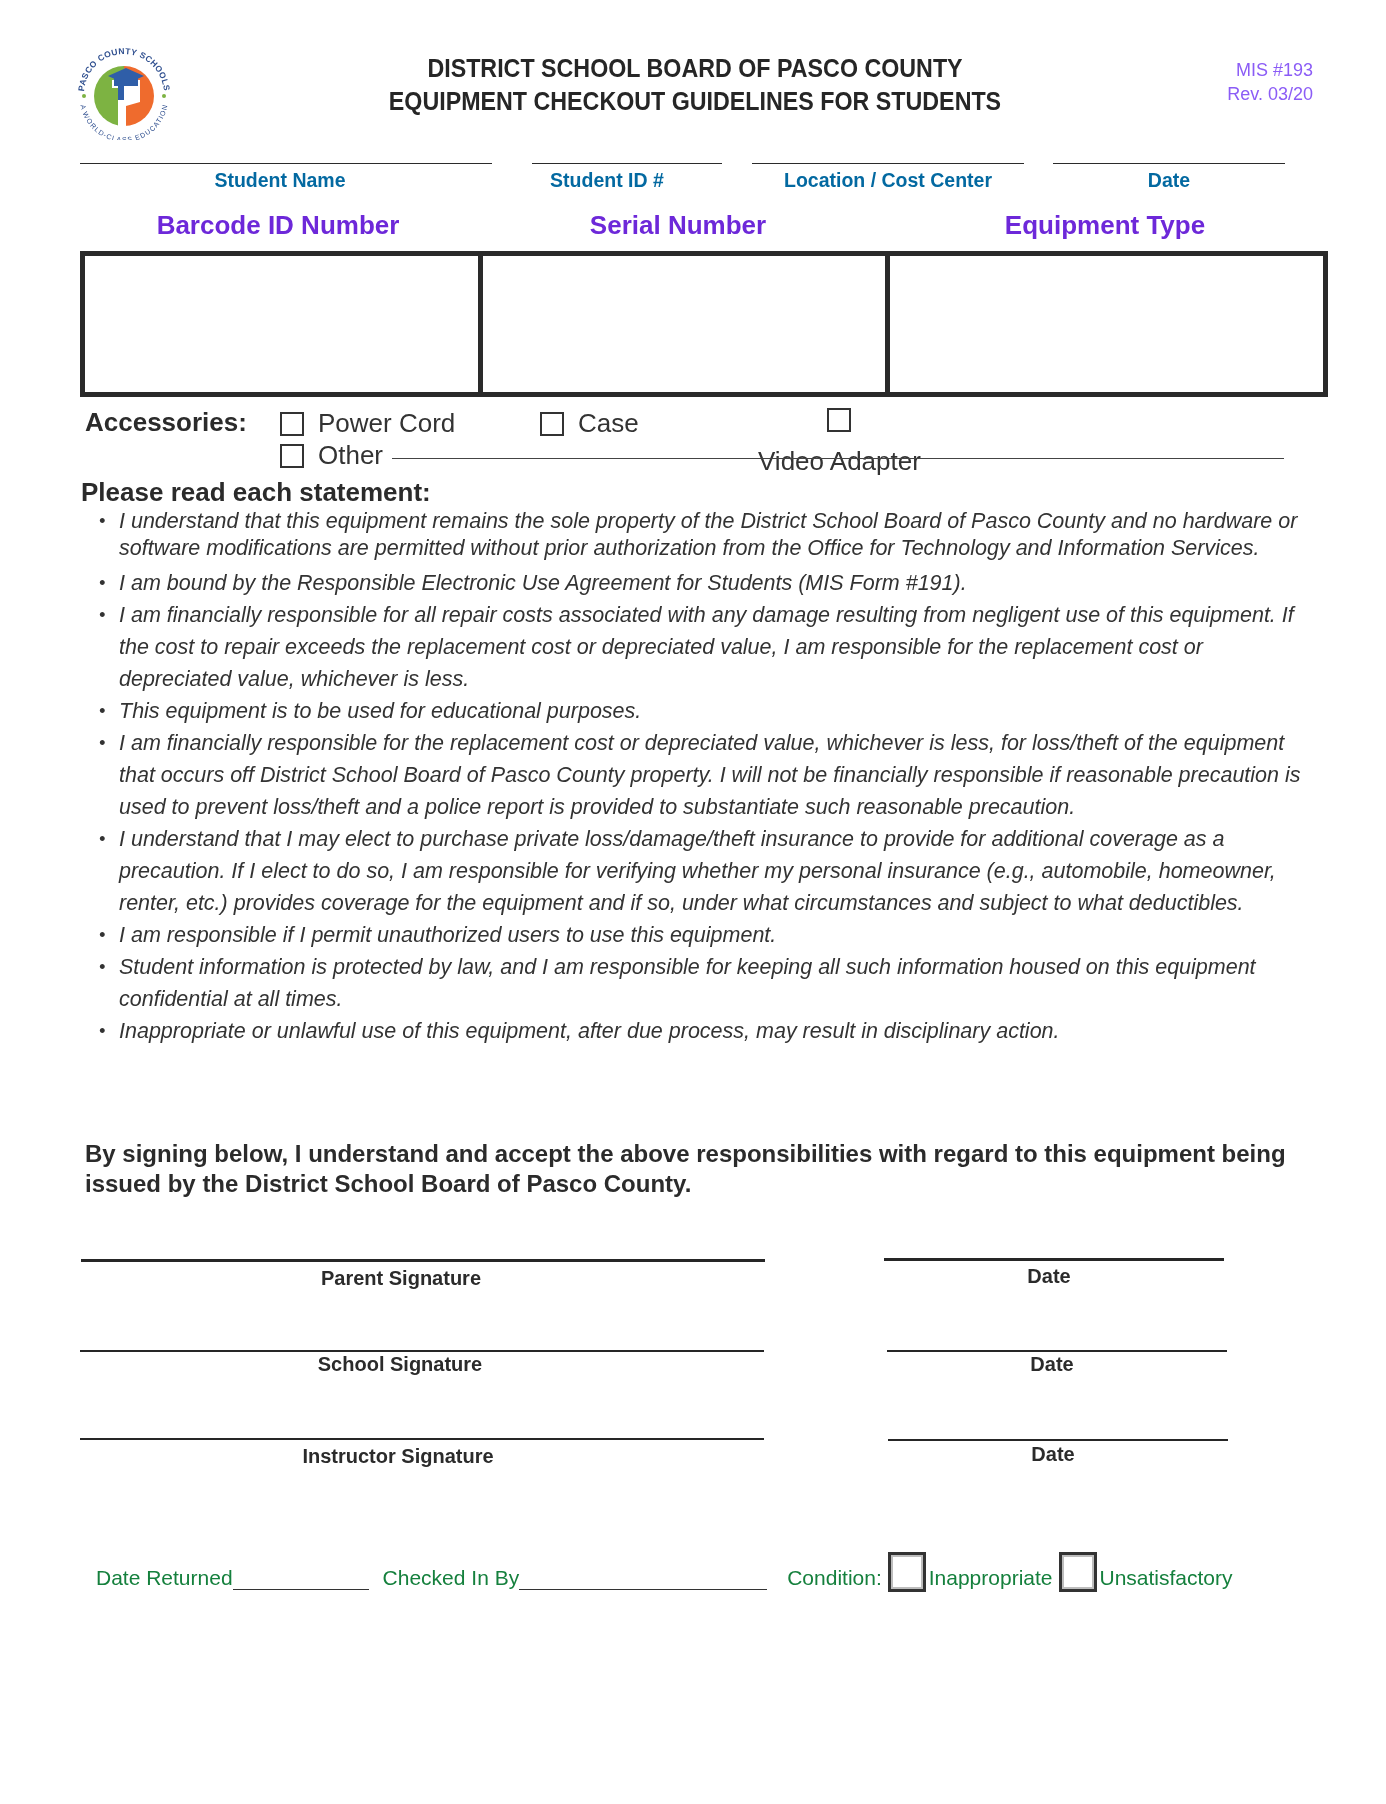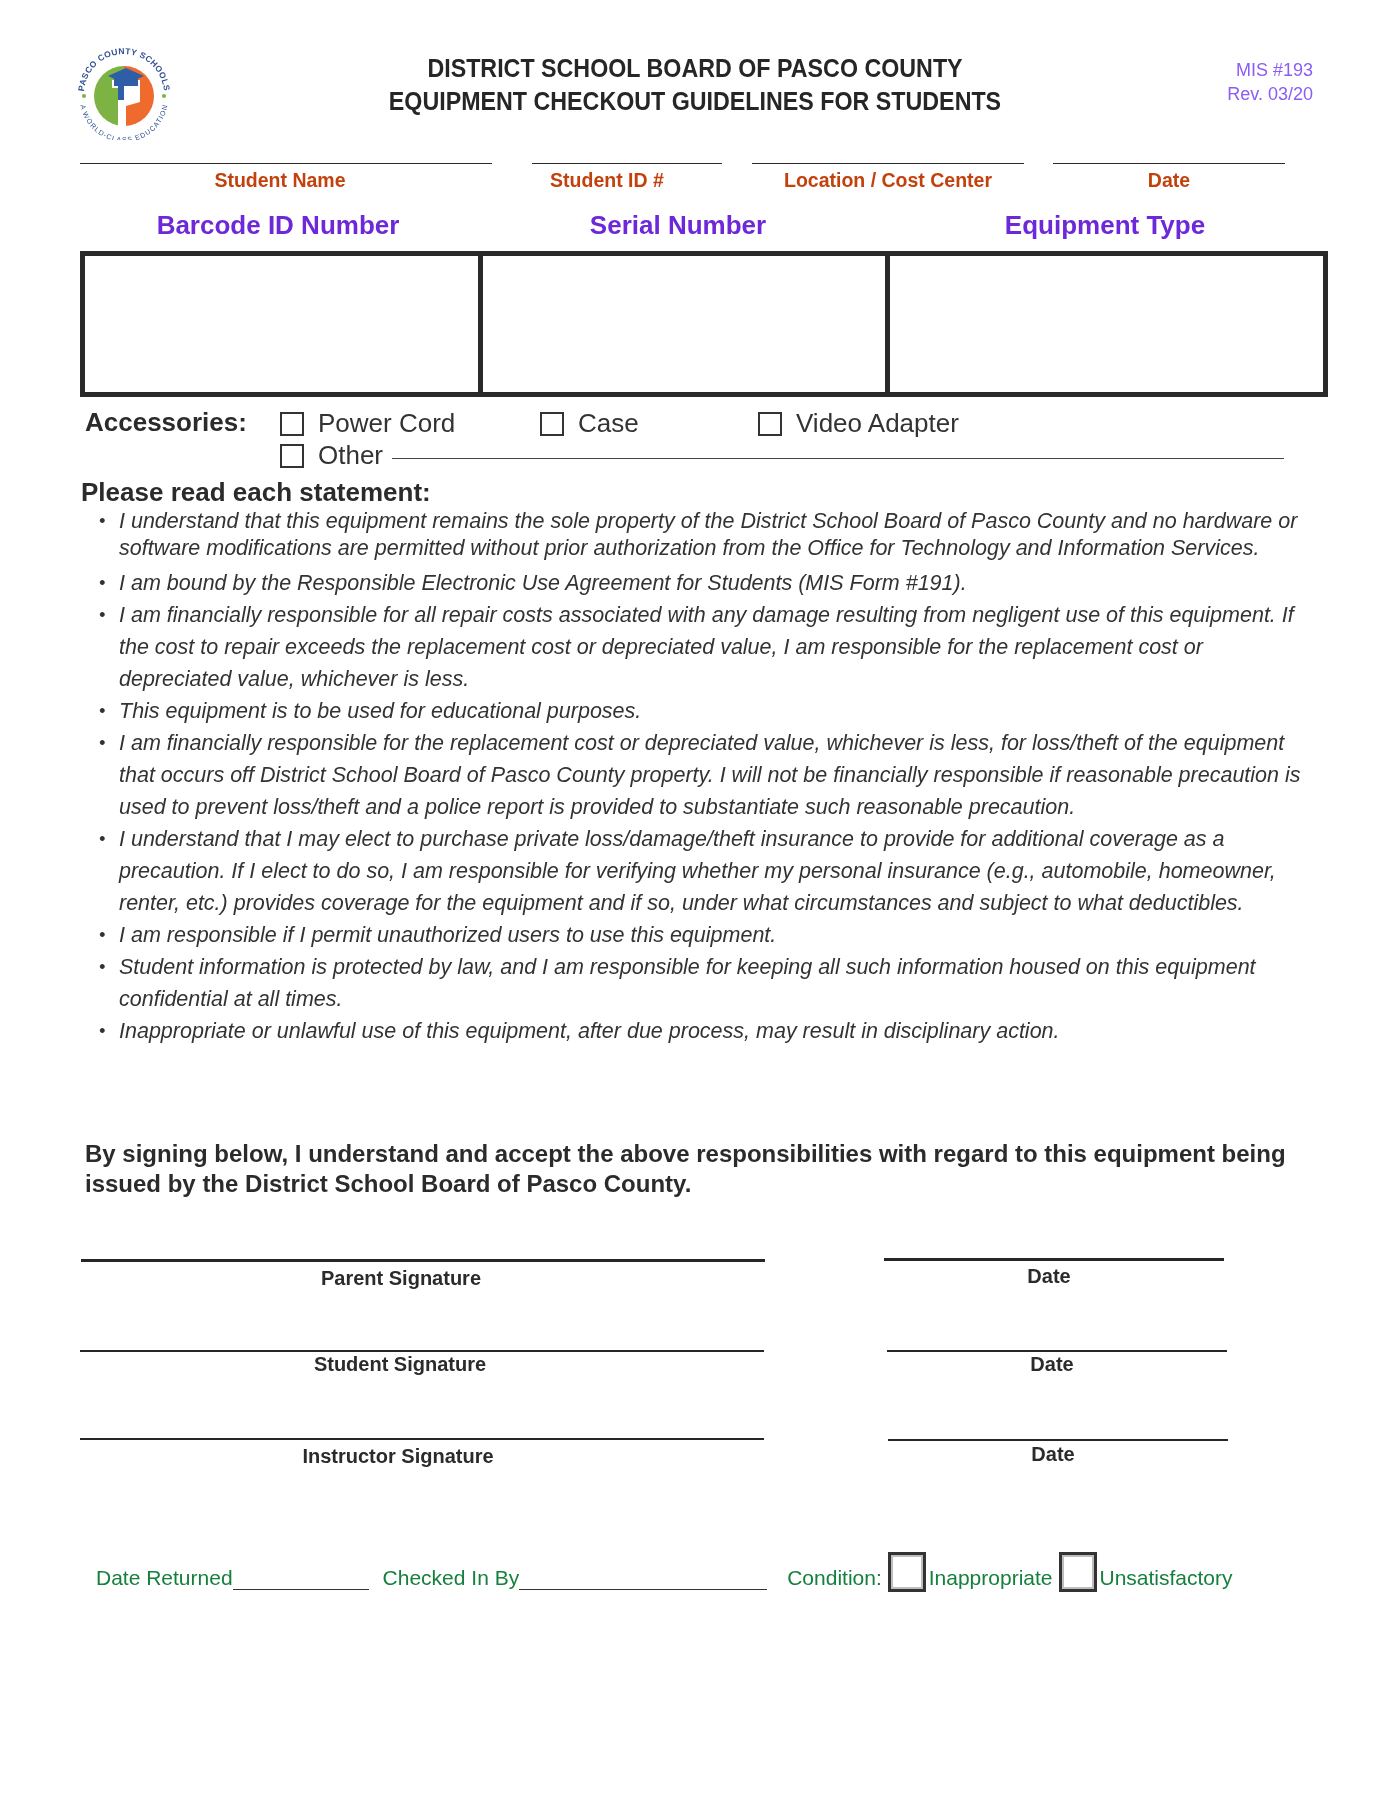--- a/index.html
+++ b/index.html
@@ -12,21 +12,21 @@
     .logo { left: 68px; top: 40px; width: 112px; height: 100px; }
     
     .title {
       left: 300px; width: 790px; top: 52px; text-align: center;
       font-weight: bold; font-size: 25px; line-height: 33px; color: #262626;
       transform: scaleX(0.93); transform-origin: center;
     }
     .docinfo { right: 73px; top: 58px; text-align: right; font-size: 18px; line-height: 24px; color: #8b5cf6; }
     
     .field-line { border-top: 1.5px solid #2b2b2b; height: 0; top: 163px; }
-    .field-label { top: 169px; font-weight: bold; font-size: 19.5px; text-align: center; color: #c2410c; }
+    .field-label { top: 169px; font-weight: bold; font-size: 19.5px; text-align: center; color: #0369a1; }
     .col-head { top: 210px; font-weight: bold; font-size: 26px; text-align: center; color: #6d28d9; }
     
     .equip-box {
       left: 80px; top: 251px; width: 1248px; height: 146px;
       border: 5px solid #2a2a2a; box-sizing: border-box; display: flex;
     }
     .equip-cell { height: 100%; box-sizing: border-box; }
     .equip-cell + .equip-cell { border-left: 5px solid #2a2a2a; }
     
     .acc-label { left: 85px; top: 407px; font-weight: bold; font-size: 26px; }
@@ -123,21 +123,21 @@
 
 <div class="abs acc-label">Accessories:</div>
 <div class="abs acc-item" style="left:280px;top:408px;justify-content:space-between;">
   <span class="cb"></span>
   <span>Power Cord</span>
 </div>
 <div class="abs acc-item" style="left:540px;top:408px;">
   <span class="cb"></span>
   <span>Case</span>
 </div>
-<div class="abs acc-item" style="left:758px;top:408px;">
+<div class="abs acc-item" style="left:758px;top:408px;flex-direction:column;">
   <span class="cb"></span>
   <span>Video Adapter</span>
 </div>
 <div class="abs acc-item" style="left:280px;top:440px;">
   <span class="cb"></span>
   <span>Other</span>
 </div>
 <div class="abs other-line"></div>
 
 <div class="abs read-head">Please read each statement:</div>
@@ -154,21 +154,21 @@
 </ul>
 
 <div class="abs sign-note">By signing below, I understand and accept the above responsibilities with regard to this equipment being issued by the District School Board of Pasco County.</div>
 
 <div class="abs sig-line thick" style="left:81px;top:1259px;width:684px;"></div>
 <div class="abs sig-label" style="left:81px;top:1267px;width:640px;">Parent Signature</div>
 <div class="abs sig-line thick" style="left:884px;top:1258px;width:340px;"></div>
 <div class="abs sig-label" style="left:884px;top:1265px;width:330px;">Date</div>
 
 <div class="abs sig-line" style="left:80px;top:1350px;width:684px;"></div>
-<div class="abs sig-label" style="left:80px;top:1353px;width:640px;">Student Signature</div>
+<div class="abs sig-label" style="left:80px;top:1353px;width:640px;">School Signature</div>
 <div class="abs sig-line" style="left:887px;top:1350px;width:340px;"></div>
 <div class="abs sig-label" style="left:887px;top:1353px;width:330px;">Date</div>
 
 <div class="abs sig-line" style="left:80px;top:1438px;width:684px;"></div>
 <div class="abs sig-label" style="left:80px;top:1445px;width:636px;">Instructor Signature</div>
 <div class="abs sig-line" style="left:888px;top:1439px;width:340px;"></div>
 <div class="abs sig-label" style="left:888px;top:1443px;width:330px;">Date</div>
 
 <div class="abs footer">
   <span>Date Returned</span>

